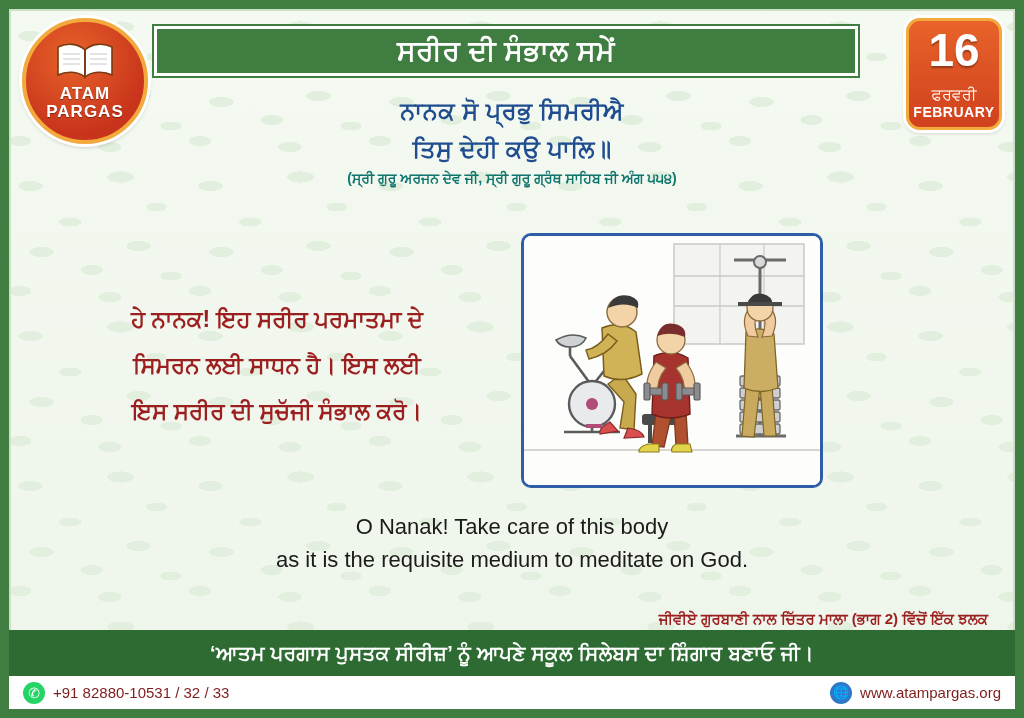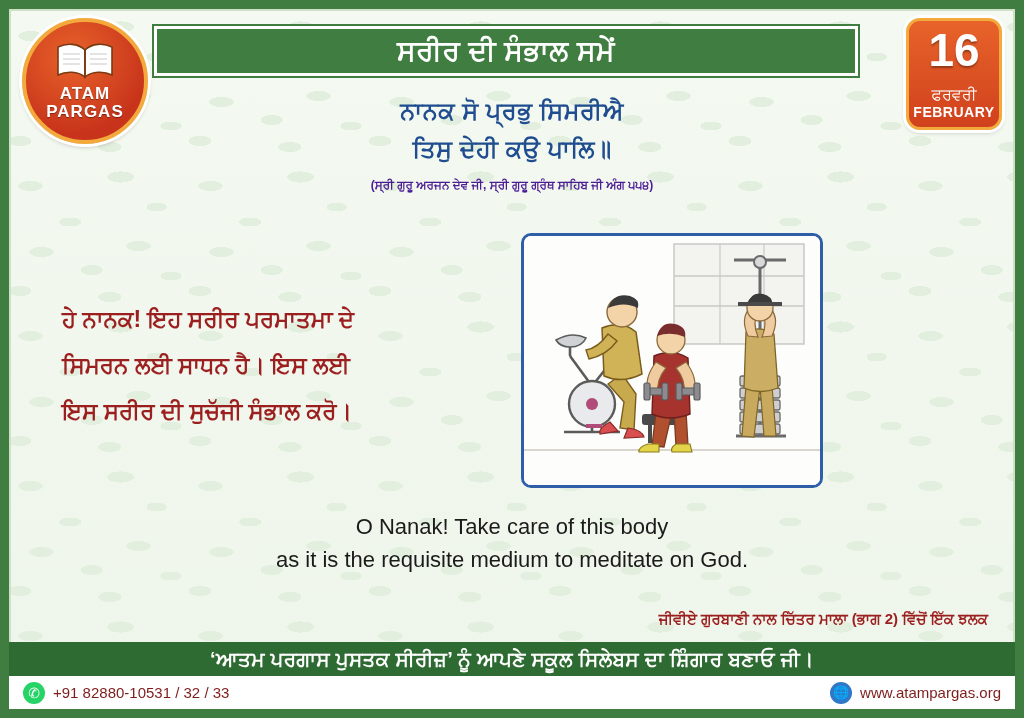--- a/index.html
+++ b/index.html
@@ -151,33 +151,33 @@
     text-align: center;
     color: #1f4d8f;
   }
   .verse .line {
     font-size: 24px;
     font-weight: bold;
     line-height: 38px;
     letter-spacing: .5px;
   }
   .verse .cite {
-    margin-top: 10px;
-    font-size: 12px;
-    color: #4c1d95;
+    margin-top: 2px;
+    font-size: 14px;
+    color: #0f766e;
     font-weight: bold;
   }
 
   
   .explain {
     position: absolute;
     left: 62px;
     top: 296px;
     width: 430px;
-    text-align: left;
+    text-align: center;
     color: #9c1f1f;
   }
   .explain .l {
     font-size: 23px;
     font-weight: bold;
     line-height: 46px;
   }
 
   
   .illus {
@@ -217,21 +217,21 @@
     font-size: 15px;
     font-weight: bold;
   }
 
   
   .bottombar {
     position: absolute;
     left: 9px;
     right: 9px;
     bottom: 42px;
-    height: 34px;
+    height: 46px;
     background: #2e6b32;
     display: flex;
     align-items: center;
     justify-content: center;
   }
   .bottombar .t {
     color: #ffffff;
     font-size: 20px;
     font-weight: bold;
     letter-spacing: .3px;

